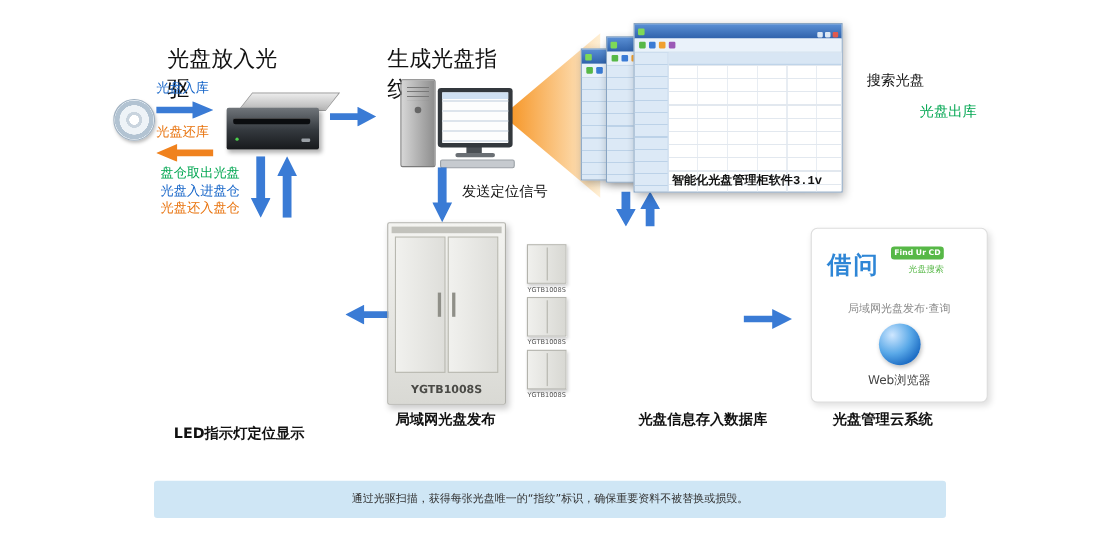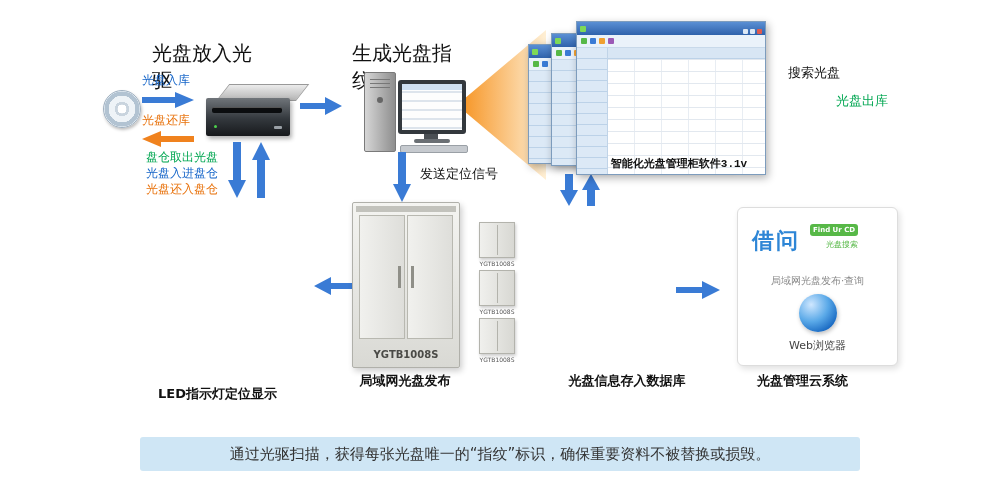--- a/index.html
+++ b/index.html
@@ -108,21 +108,21 @@
   .cloud-badge{position:absolute;left:72px;top:16px;background:#57b847;color:#fff;font-size:7px;font-weight:bold;
                padding:2px 3px;border-radius:3px;}
   .cloud-tagline{position:absolute;left:72px;top:31px;font-size:8px;color:#57b847;margin-left:16px;}
   .cloud-line{position:absolute;left:0;top:66px;width:100%;text-align:center;font-size:10px;color:#8a8a8a;}
   .sphere{position:absolute;left:50%;transform:translateX(-50%);top:86px;width:38px;height:38px;border-radius:50%;
           background:radial-gradient(circle at 32% 28%,#cfe7ff,#5aa9e8 45%,#1666c0 80%,#0d4a93);box-shadow:1px 2px 4px rgba(0,0,0,.25);}
   .browser-label{position:absolute;left:0;top:130px;width:100%;text-align:center;font-size:11px;color:#444;}
 
   
   .banner{position:absolute;left:140px;top:437px;width:720px;height:34px;background:var(--banner-bg,#cfe6f5);
-          border-radius:3px;text-align:center;line-height:34px;font-size:15px;color:#333;}
+          border-radius:3px;text-align:center;line-height:34px;font-size:10px;color:#333;}
 
   .t-blue{color:var(--text-blue,#1464c8);}
   .t-orange{color:var(--text-orange,#e8720c);}
   .t-green{color:var(--text-green,#00a651);}
   svg{display:block;}
 </style>
 </head>
 <body>
 
 <div class="canvas">
@@ -286,21 +286,21 @@
   </div>
   <div class="mini" style="top:270px;">
     <div class="mini-body"></div>
     <div class="mini-label">YGTB1008S</div>
   </div>
   <div class="mini" style="top:318px;">
     <div class="mini-body"></div>
     <div class="mini-label">YGTB1008S</div>
   </div>
 
-  <div class="cap" style="left:564px;top:372px;width:126px;">光盘信息存入数据库</div>
+  <div class="cap" style="left:576px;top:372px;width:126px;">光盘信息存入数据库</div>
 
   <div class="abs" style="left:676px;top:281px;">
     <svg width="44" height="18" viewBox="0 0 44 18">
         <polygon points="0,6 26,6 26,0 44,9 26,18 26,12 0,12" style="fill:var(--blue)"></polygon>
       </svg>
   </div>
 
   <div class="cloud">
     <div class="cloud-logo">借问</div>
     <div class="cloud-badge">Find Ur CD</div>

